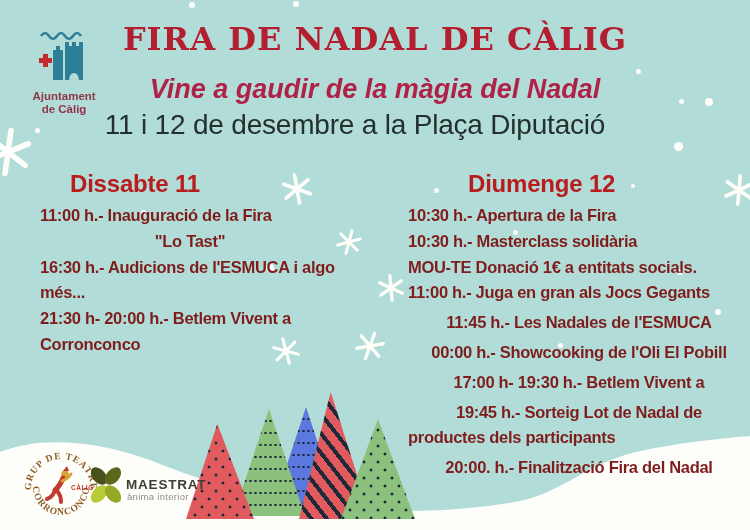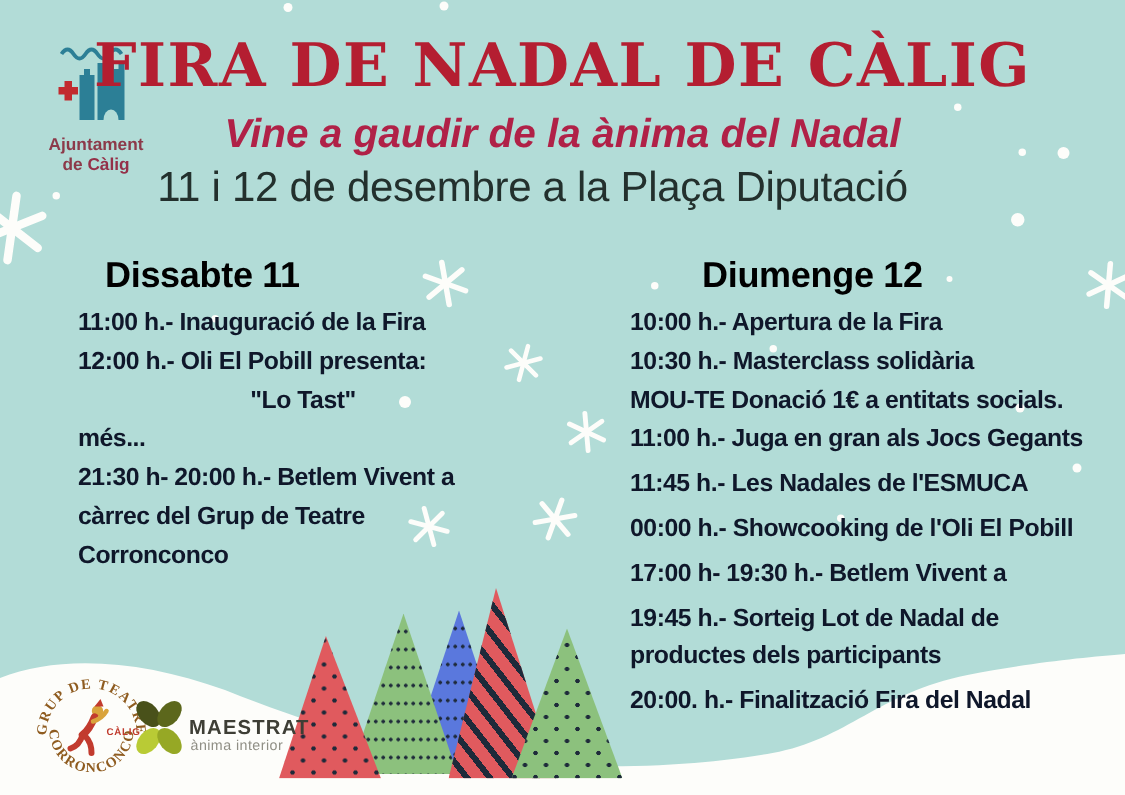--- a/index.html
+++ b/index.html
@@ -7,45 +7,45 @@
     position:relative; width:750px; height:530px; overflow:hidden;
     background:#b2dcd7;
     font-family:"Liberation Sans", sans-serif;
   }
   
   .ajuntament{position:absolute; left:18px; top:28px; width:92px; text-align:center;}
   .ajuntament-text{margin-top:0; font-size:11.5px; line-height:13px; color:#8c3a4a; font-weight:600;}
   .ajuntament-text .bold{font-weight:800; color:#943048;}
   .main-title{
     position:absolute; top:20px; left:0; width:750px; text-align:center;
-    font-family:"DejaVu Serif", serif; font-weight:700; font-size:40px;
+    font-family:"DejaVu Serif", serif; font-weight:700; font-size:32px;
     color:#b41e31; letter-spacing:1px; white-space:nowrap;
   }
   .subtitle{
     position:absolute; top:74px; left:0; width:750px; text-align:center;
     font-style:italic; font-weight:700; font-size:27px; color:#b02147;
   }
   .date-line{
     position:absolute; top:109px; left:0; width:710px; text-align:center;
     font-size:28px; color:#23302d; letter-spacing:-0.2px;
   }
   
   .col-header{
-    position:absolute; top:170px; font-size:24px; font-weight:800; color:#000000;
+    position:absolute; top:170px; font-size:24px; font-weight:800; color:#b91c1c;
     letter-spacing:-0.2px;
   }
   .col-header.left{left:70px;}
   .col-header.right{left:468px;}
   .schedule{position:absolute; top:203px; font-size:16.5px; font-weight:700;
-    color:#0f172a; letter-spacing:-0.3px;margin-left:12px;}
+    color:#7f1d1d; letter-spacing:-0.3px;}
   .schedule.left{left:40px; width:335px;}
   .schedule.right{left:408px; width:342px;}
   .schedule .line{line-height:25.8px; white-space:nowrap;}
   .schedule .line.center{text-align:center; width:300px;}
-  .schedule .line.gap{margin-top:4px;}
+  .schedule .line.gap{margin-top:4px;text-align:center;}
   
   .snow-svg{position:absolute; left:0; top:420px; width:750px; height:110px;}
   .snowflake{position:absolute; pointer-events:none;}
   .snow-dot{position:absolute; background:#fdfdfa; border-radius:50%; pointer-events:none;}
   .tree{position:absolute;}
   
   .logo-corronconco{position:absolute; left:22px; top:447px;}
   .logo-maestrat{position:absolute; left:88px; top:464px;}
 </style>
 </head>
@@ -140,39 +140,38 @@
       <path d="M36,52 a5,7 0 0 1 10,0 z" fill="#b2dcd7"></path>
       <path d="M6,30 h4 v-4 h5 v4 h4 v5 h-4 v4 h-5 v-4 h-4 z" fill="#c22a2e"></path>
     </svg>
     <div class="ajuntament-text">
       <div>Ajuntament</div>
       <div><span>de </span><span class="bold">Càlig</span></div>
     </div>
   </div>
 
   <div class="main-title">FIRA DE NADAL DE CÀLIG</div>
-  <div class="subtitle">Vine a gaudir de la ànima del Nadal</div>
+  <div class="subtitle">Vine a gaudir de la màgia del Nadal</div>
   <div class="date-line">11 i 12 de desembre a la Plaça Diputació</div>
 
   <div class="col-header left">Dissabte 11</div>
   <div class="schedule left">
 
   <div class="line">11:00 h.- Inauguració de la Fira</div>
-      <div class="line">12:00 h.- Oli El Pobill presenta:</div>
       <div class="line center">"Lo Tast"</div>
+      <div class="line">16:30 h.- Audicions de l'ESMUCA i algo</div>
       <div class="line">més...</div>
       <div class="line">21:30 h- 20:00 h.- Betlem Vivent a</div>
-      <div class="line">càrrec del Grup de Teatre</div>
       <div class="line">Corronconco</div>
     </div>
 
   <div class="col-header right">Diumenge 12</div>
   <div class="schedule right">
 
-  <div class="line">10:00 h.- Apertura de la Fira</div>
+  <div class="line">10:30 h.- Apertura de la Fira</div>
       <div class="line">10:30 h.- Masterclass solidària</div>
       <div class="line">MOU-TE Donació 1€ a entitats socials.</div>
       <div class="line">11:00 h.- Juga en gran als Jocs Gegants</div>
       <div class="line gap">11:45 h.- Les Nadales de l'ESMUCA</div>
       <div class="line gap">00:00 h.- Showcooking de l'Oli El Pobill</div>
       <div class="line gap">17:00 h- 19:30 h.- Betlem Vivent a</div>
       <div class="line gap">19:45 h.- Sorteig Lot de Nadal de</div>
       <div class="line">productes dels participants</div>
       <div class="line gap">20:00. h.- Finalització Fira del Nadal</div>
     </div>

